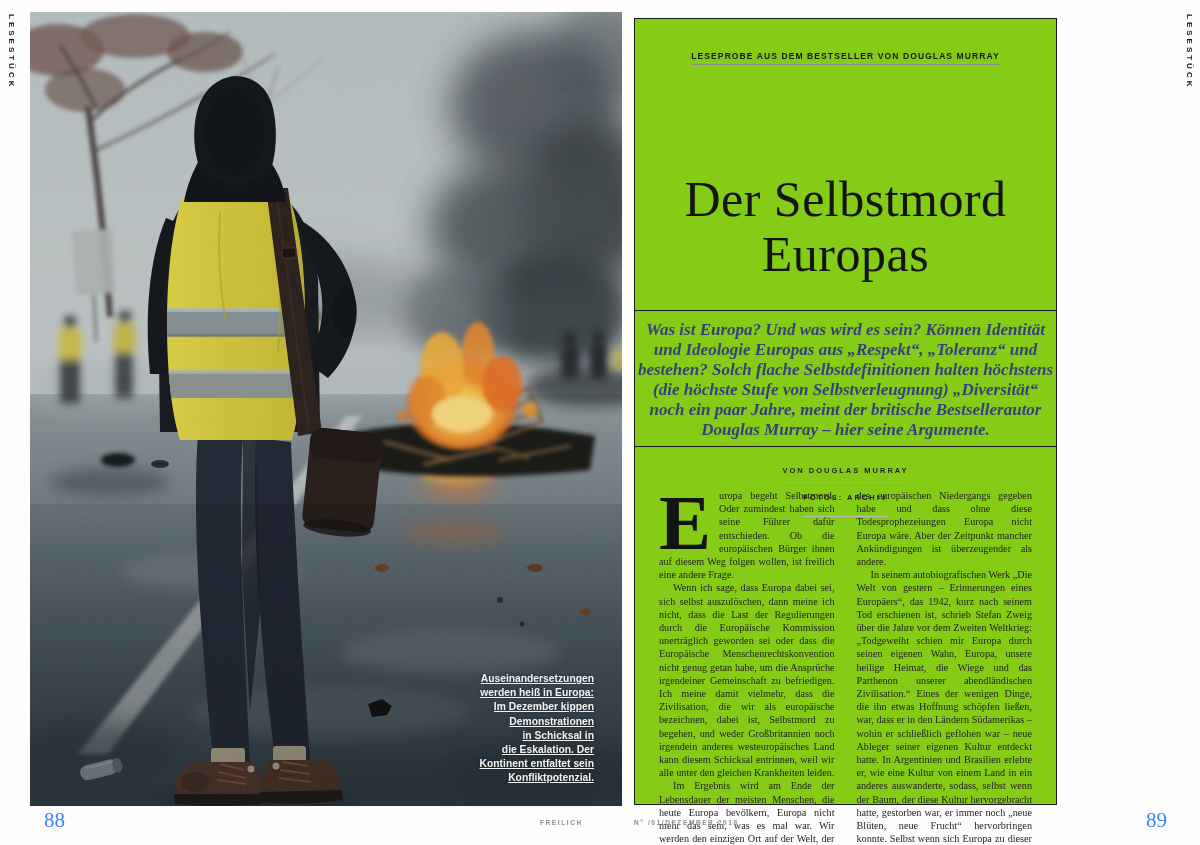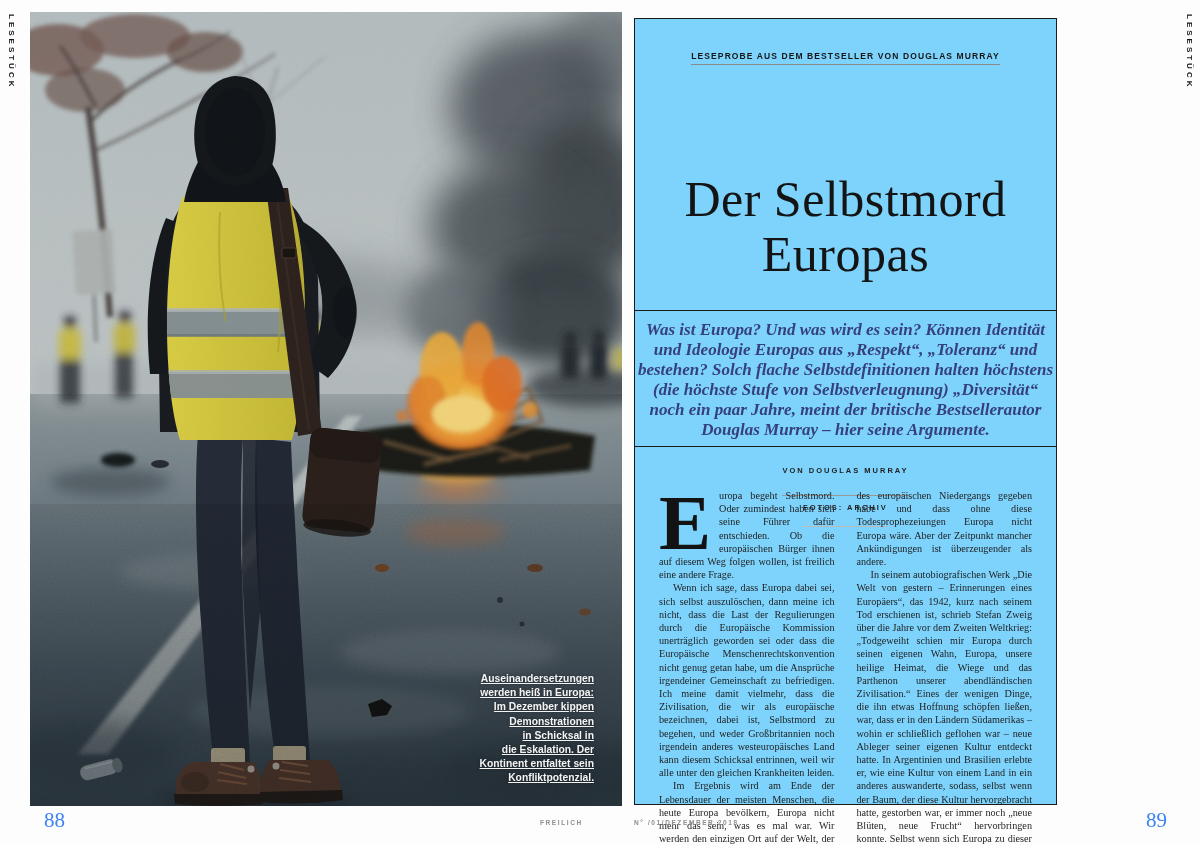--- a/index.html
+++ b/index.html
@@ -23,34 +23,34 @@
   
   .pageno{position:absolute;font-family:Liberation Serif, serif;font-size:21px;color:#3b82f6;}
   #pn88{left:44px;top:808px;}
   #pn89{left:1146px;top:808px;}
   .footer-small{position:absolute;font-size:6.5px;font-weight:bold;letter-spacing:1.6px;color:#8d8d8d;}
   #brand{left:540px;top:819px;}
   #issue{left:634px;top:819px;}
 
   
   .rpage{position:absolute;left:634px;top:18px;width:423px;height:787px;
-         border:1px solid #1a1a1a;box-sizing:border-box;background:#7dd3fc;}
+         border:1px solid #1a1a1a;box-sizing:border-box;background:#84cc16;}
   .kicker-wrap{margin-top:26px;text-align:center;}
   .kicker{display:inline-block;font-size:8.5px;font-weight:bold;letter-spacing:1.1px;
           color:#161616;border-bottom:1px solid #8a8a8a;padding-bottom:3px;}
   .title{margin-top:107px;text-align:center;font-family:"Liberation Serif", serif;
          font-weight:400;font-size:50px;line-height:55px;color:#141414;letter-spacing:.5px;}
   .rule{border:none;border-top:1px solid #1a1a1a;margin:0;}
   .rule1{margin-top:28px;}
   .intro{margin-top:9px;text-align:center;font-family:"Liberation Serif", serif;
          font-style:italic;font-weight:bold;font-size:17px;line-height:20px;color:#35407c;}
   .rule2{margin-top:6px;}
   .byline-wrap{margin-top:12px;text-align:center;}
   .byline{display:inline-block;font-size:7.5px;font-weight:bold;letter-spacing:2px;color:#222;
-          border-bottom:1px solid #999;padding-bottom:20px;}
+          border-bottom:1px solid #999;padding-bottom:10px;}
   .credit{display:inline-block;font-size:7.5px;font-weight:bold;letter-spacing:2px;color:#222;
           border-bottom:1px solid #bbb;padding-bottom:14px;margin-top:5px;}
   .cols{position:absolute;left:24px;right:24px;top:470px;display:flex;gap:22px;}
   .col{flex:1;min-width:0;}
   .col p{margin:0;text-align:justify;font-family:"Liberation Serif", serif;
          font-size:10.2px;line-height:13.2px;color:#1e1e1e;hyphens:auto;}
   .col p.indent{text-indent:14px;}
   .dropcap{float:left;font-family:"Liberation Serif", serif;font-weight:bold;
            font-size:78px;line-height:62px;padding:3px 8px 0 0;color:#131313;}
 </style>

